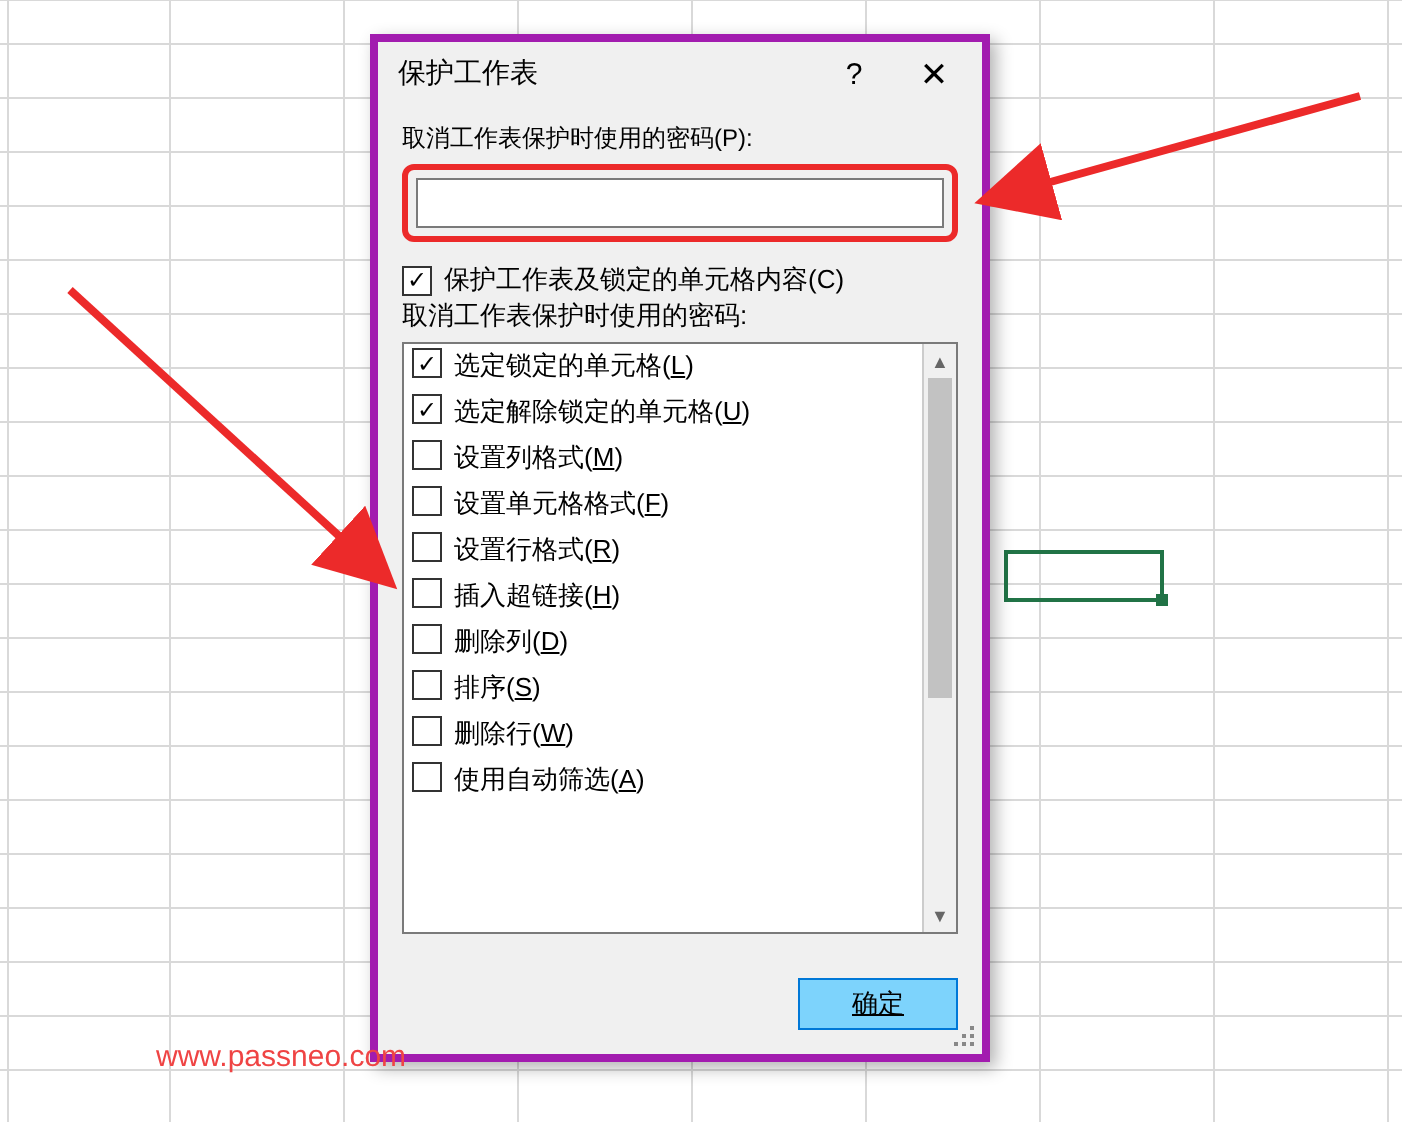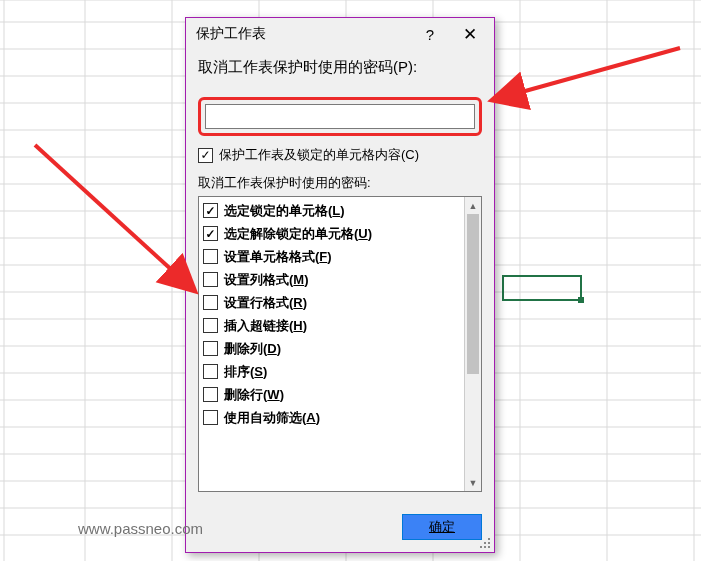--- a/index.html
+++ b/index.html
@@ -31,64 +31,64 @@
       right: -4px; bottom: -4px;
       width: 6px; height: 6px;
       background: #217346;
     }
     
     .dialog {
       position: absolute;
       left: 185px; top: 17px;
       width: 310px;
       background: #f0f0f0;
-      border: 1px solid #a21caf;
+      border: 4px solid #a21caf;
       box-shadow: 3px 3px 8px rgba(0,0,0,0.3);
     }
     .titlebar {
       display: flex;
       align-items: center;
       height: 32px;
       padding: 0 4px 0 10px;
     }
     .titlebar .title { flex: 1; font-size: 14px; }
     .titlebar .help, .titlebar .close {
       width: 40px; height: 28px;
       display: flex; align-items: center; justify-content: center;
       font-size: 15px;
       cursor: pointer;
     }
     .titlebar .close { font-size: 17px; }
     .body {
       padding: 8px 12px 12px 12px;
     }
     .label-pwd {
-      font-size: 15px;
-      margin-bottom: 20px;
+      font-size: 12px;
+      margin-bottom: 4px;
     }
     .pwd-box {
       border: 3px solid #ec2a2a;
       border-radius: 6px;
       padding: 4px;
       margin-bottom: 10px;
     }
     .pwd-input {
       width: 100%;
       height: 25px;
       border: 1px solid #7a7a7a;
       background: #fff;
       font-size: 13px;
       padding: 2px 4px;
     }
     .row-protect {
       display: flex;
       align-items: center;
       gap: 6px;
       font-size: 13px;
-      margin-bottom: 10px;
+      margin-bottom: 0;
     }
     .chk {
       width: 15px; height: 15px;
       border: 1px solid #333;
       background: #fff;
       display: inline-flex;
       align-items: center;
       justify-content: center;
       flex-shrink: 0;
     }
@@ -107,25 +107,24 @@
       border: 1px solid #7a7a7a;
       background: #fff;
       height: 296px;
       overflow: hidden;
     }
     .list-inner {
       padding: 2px 4px;
     }
     .list-item {
       display: flex;
-      align-items: center;
+      align-items: flex-start;
       gap: 6px;
       font-size: 13px;
       height: 23px;
-      font-weight: bold;
     }
     .list-item .shortcut { text-decoration: underline; }
     .scrollbar {
       position: absolute;
       right: 0; top: 0;
       width: 17px; height: 100%;
       background: #f0f0f0;
       border-left: 1px solid #ccc;
     }
     .scroll-btn {
@@ -150,36 +149,36 @@
     .btn {
       width: 80px; height: 26px;
       border: 1px solid #888;
       background: #e1e1e1;
       font-size: 13px;
       font-family: inherit;
       cursor: pointer;
     }
     .btn.primary {
       border: 1.5px solid #0078d7;
-      background: #3b82f6;
+      background: #7dd3fc;
       text-decoration: underline;
     }
     .resize-grip {
       position: absolute;
       right: 2px; bottom: 2px;
       width: 12px; height: 12px;
       cursor: nwse-resize;
     }
     .resize-grip svg { display: block; }
     
     .arrow { position: absolute; pointer-events: none; }
     .watermark {
       position: absolute;
       left: 78px; top: 520px;
-      color: #737373;
+      color: #ef4444;
       font-size: 15px;
       font-family: Arial, sans-serif;
     }
   </style>
 </head>
 <body>
 
 <svg class="grid">
   <g>
     <line x1="0" y1="0" x2="701" y2="0"></line>
@@ -238,25 +237,25 @@
           <div class="list-item">
             <span class="chk checked"></span>
             <span>选定锁定的单元格(<span class="shortcut">L</span>)</span>
           </div>
           <div class="list-item">
             <span class="chk checked"></span>
             <span>选定解除锁定的单元格(<span class="shortcut">U</span>)</span>
           </div>
           <div class="list-item">
             <span class="chk"></span>
+            <span>设置列格式(<span class="shortcut">M</span>)</span>
+          </div>
+          <div class="list-item">
+            <span class="chk"></span>
             <span>设置单元格格式(<span class="shortcut">F</span>)</span>
-          </div>
-          <div class="list-item">
-            <span class="chk"></span>
-            <span>设置列格式(<span class="shortcut">M</span>)</span>
           </div>
           <div class="list-item">
             <span class="chk"></span>
             <span>设置行格式(<span class="shortcut">R</span>)</span>
           </div>
           <div class="list-item">
             <span class="chk"></span>
             <span>插入超链接(<span class="shortcut">H</span>)</span>
           </div>
           <div class="list-item">

